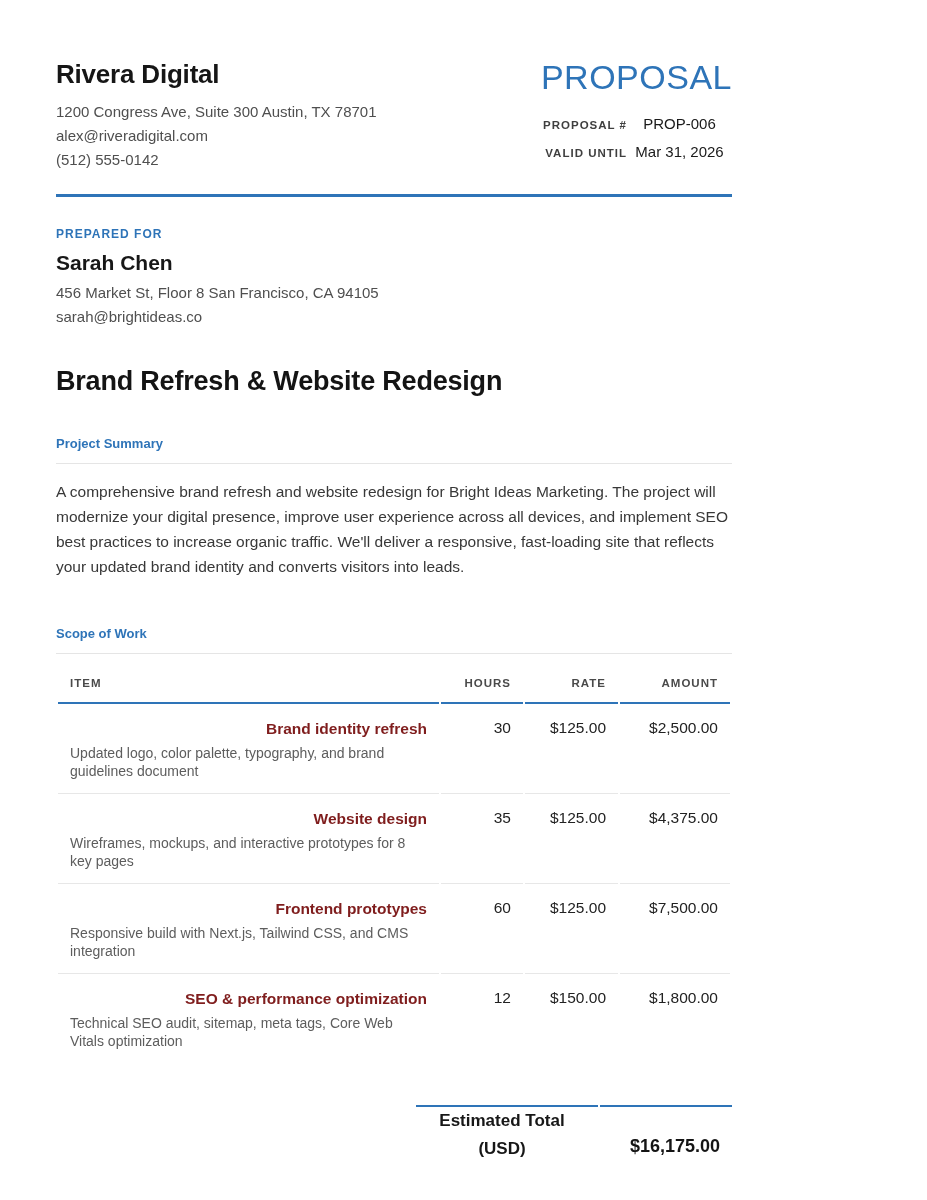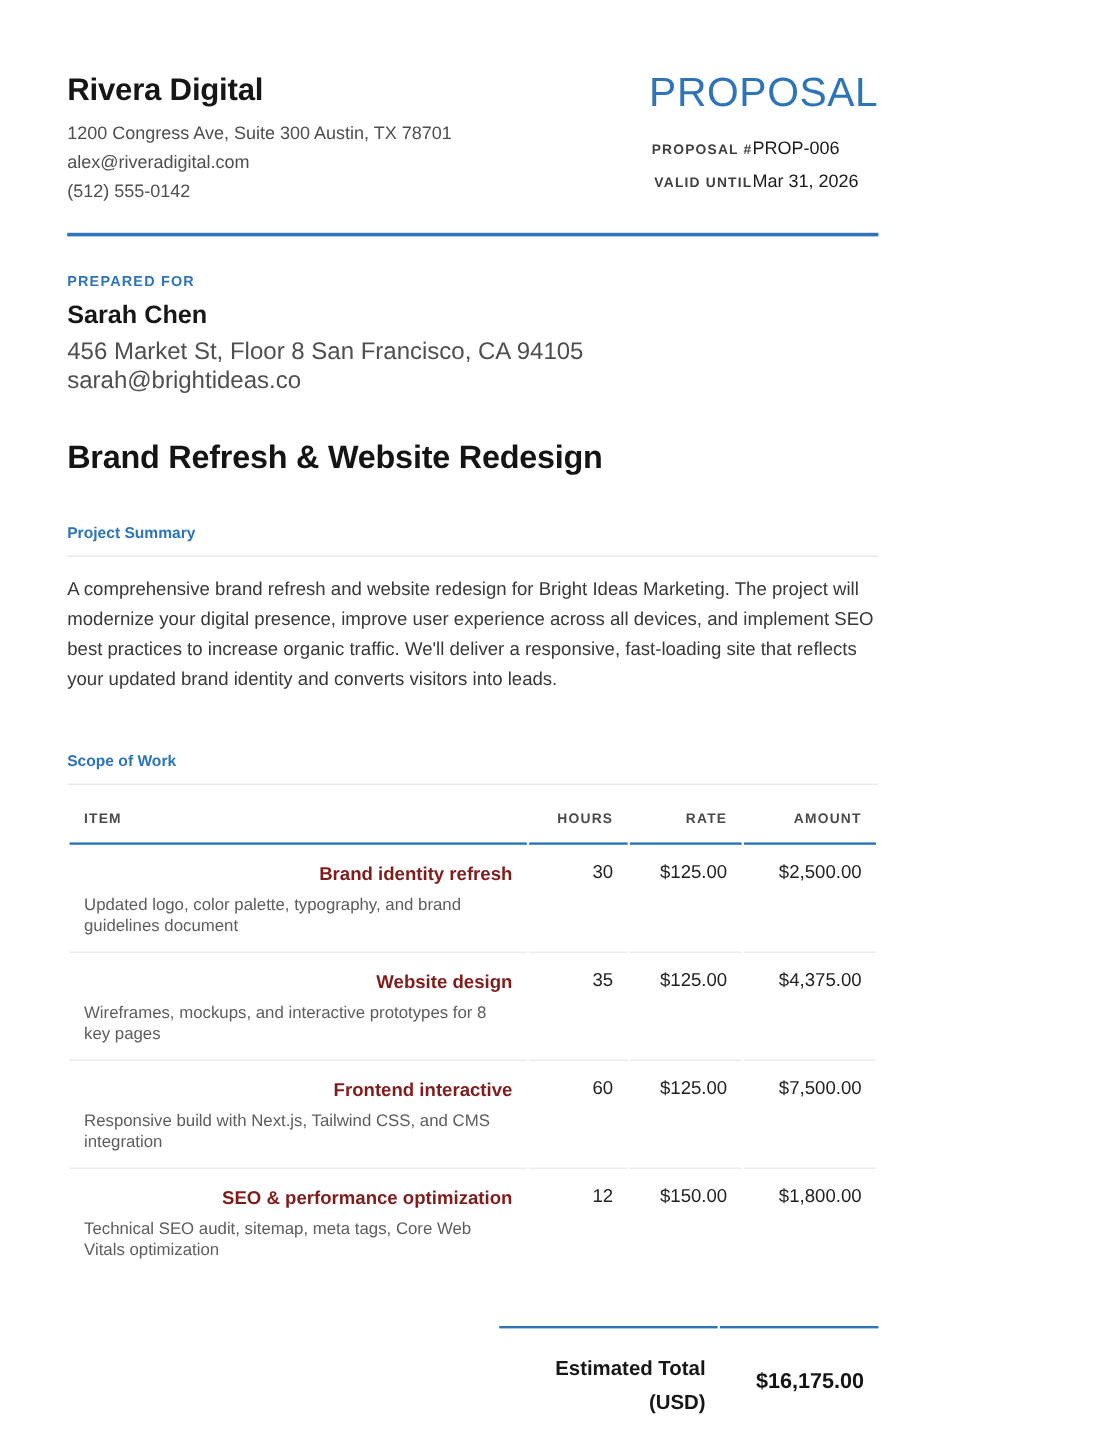--- a/index.html
+++ b/index.html
@@ -28,32 +28,32 @@
   .proposal-title {
     font-size: 34px; font-weight: normal; color: #2e74b8; line-height: 38px;
     letter-spacing: 0.5px;
   }
   .meta { margin-top: 19px; }
   .meta-row { display: flex; justify-content: flex-end; align-items: baseline; height: 28px; }
   .meta-label {
     font-size: 11.5px; font-weight: bold; color: #3f3f3f; text-transform: uppercase;
     letter-spacing: 1px;
   }
-  .meta-value { font-size: 15px; color: #1a1a1a; min-width: 105px; text-align: left; }
+  .meta-value { font-size: 15px; color: #1a1a1a; min-width: 105px; text-align: center; }
 
   .divider { margin-top: 22px; height: 3px; background: #2e74b8; }
 
   
   .prepared { margin-top: 30px; }
   .prepared-label {
     font-size: 12px; font-weight: bold; color: #2e74b8; text-transform: uppercase;
     letter-spacing: 1px; line-height: 14px;
   }
   .client-name { margin-top: 9px; font-size: 21px; font-weight: bold; color: #171717; line-height: 26px; }
-  .client-lines { margin-top: 5px; font-size: 20px; color: #4f4f4f; line-height: 24px; }
+  .client-lines { margin-top: 5px; font-size: 15px; color: #4f4f4f; line-height: 24px; }
 
   
   .doc-title {
     margin-top: 37px; font-size: 27px; font-weight: bold; color: #141414;
     line-height: 31px; letter-spacing: -0.2px;
   }
 
   
   .section-heading {
     font-size: 13px; font-weight: bold; color: #2e74b8; line-height: 21px;
@@ -87,21 +87,21 @@
   tr.last-row td { border-bottom: none; }
   td.item-cell { padding: 15px 12px 13px 12px; }
   td.num-cell { padding: 15px 12px 13px 12px; text-align: right; font-size: 15.5px; color: #222222; }
   .item-name { font-size: 15.5px; font-weight: bold; color: #7f1d1d; line-height: 19px; text-align: right; }
   .item-desc { margin-top: 6px; font-size: 14px; color: #5d5d5d; line-height: 18px; }
 
   
   .total { margin-top: 42px; display: flex; justify-content: flex-end; }
   .total-label-cell {
     width: 182px; border-top: 2px solid #2e74b8; margin-right: 2px;
-    padding: 20px 10px 0 0; text-align: right;
+    padding: 0 10px 0 0; text-align: center;
     font-size: 17px; font-weight: bold; color: #171717; line-height: 28px;
   }
   .total-amount-cell {
     width: 132px; border-top: 2px solid #2e74b8;
     display: flex; align-items: center; justify-content: flex-end;
     padding: 12px 12px 0 0;
     font-size: 18px; font-weight: bold; color: #141414;
     min-height: 68px;
   }
 </style>
@@ -184,21 +184,21 @@
           <td class="item-cell">
             <div class="item-name">Website design</div>
             <div class="item-desc">Wireframes, mockups, and interactive prototypes for 8 key pages</div>
           </td>
           <td class="num-cell">35</td>
           <td class="num-cell">$125.00</td>
           <td class="num-cell">$4,375.00</td>
         </tr>
         <tr>
           <td class="item-cell">
-            <div class="item-name">Frontend interactive</div>
+            <div class="item-name">Frontend prototypes</div>
             <div class="item-desc">Responsive build with Next.js, Tailwind CSS, and CMS integration</div>
           </td>
           <td class="num-cell">60</td>
           <td class="num-cell">$125.00</td>
           <td class="num-cell">$7,500.00</td>
         </tr>
         <tr class="last-row">
           <td class="item-cell">
             <div class="item-name">SEO &amp; performance optimization</div>
             <div class="item-desc">Technical SEO audit, sitemap, meta tags, Core Web Vitals optimization</div>

